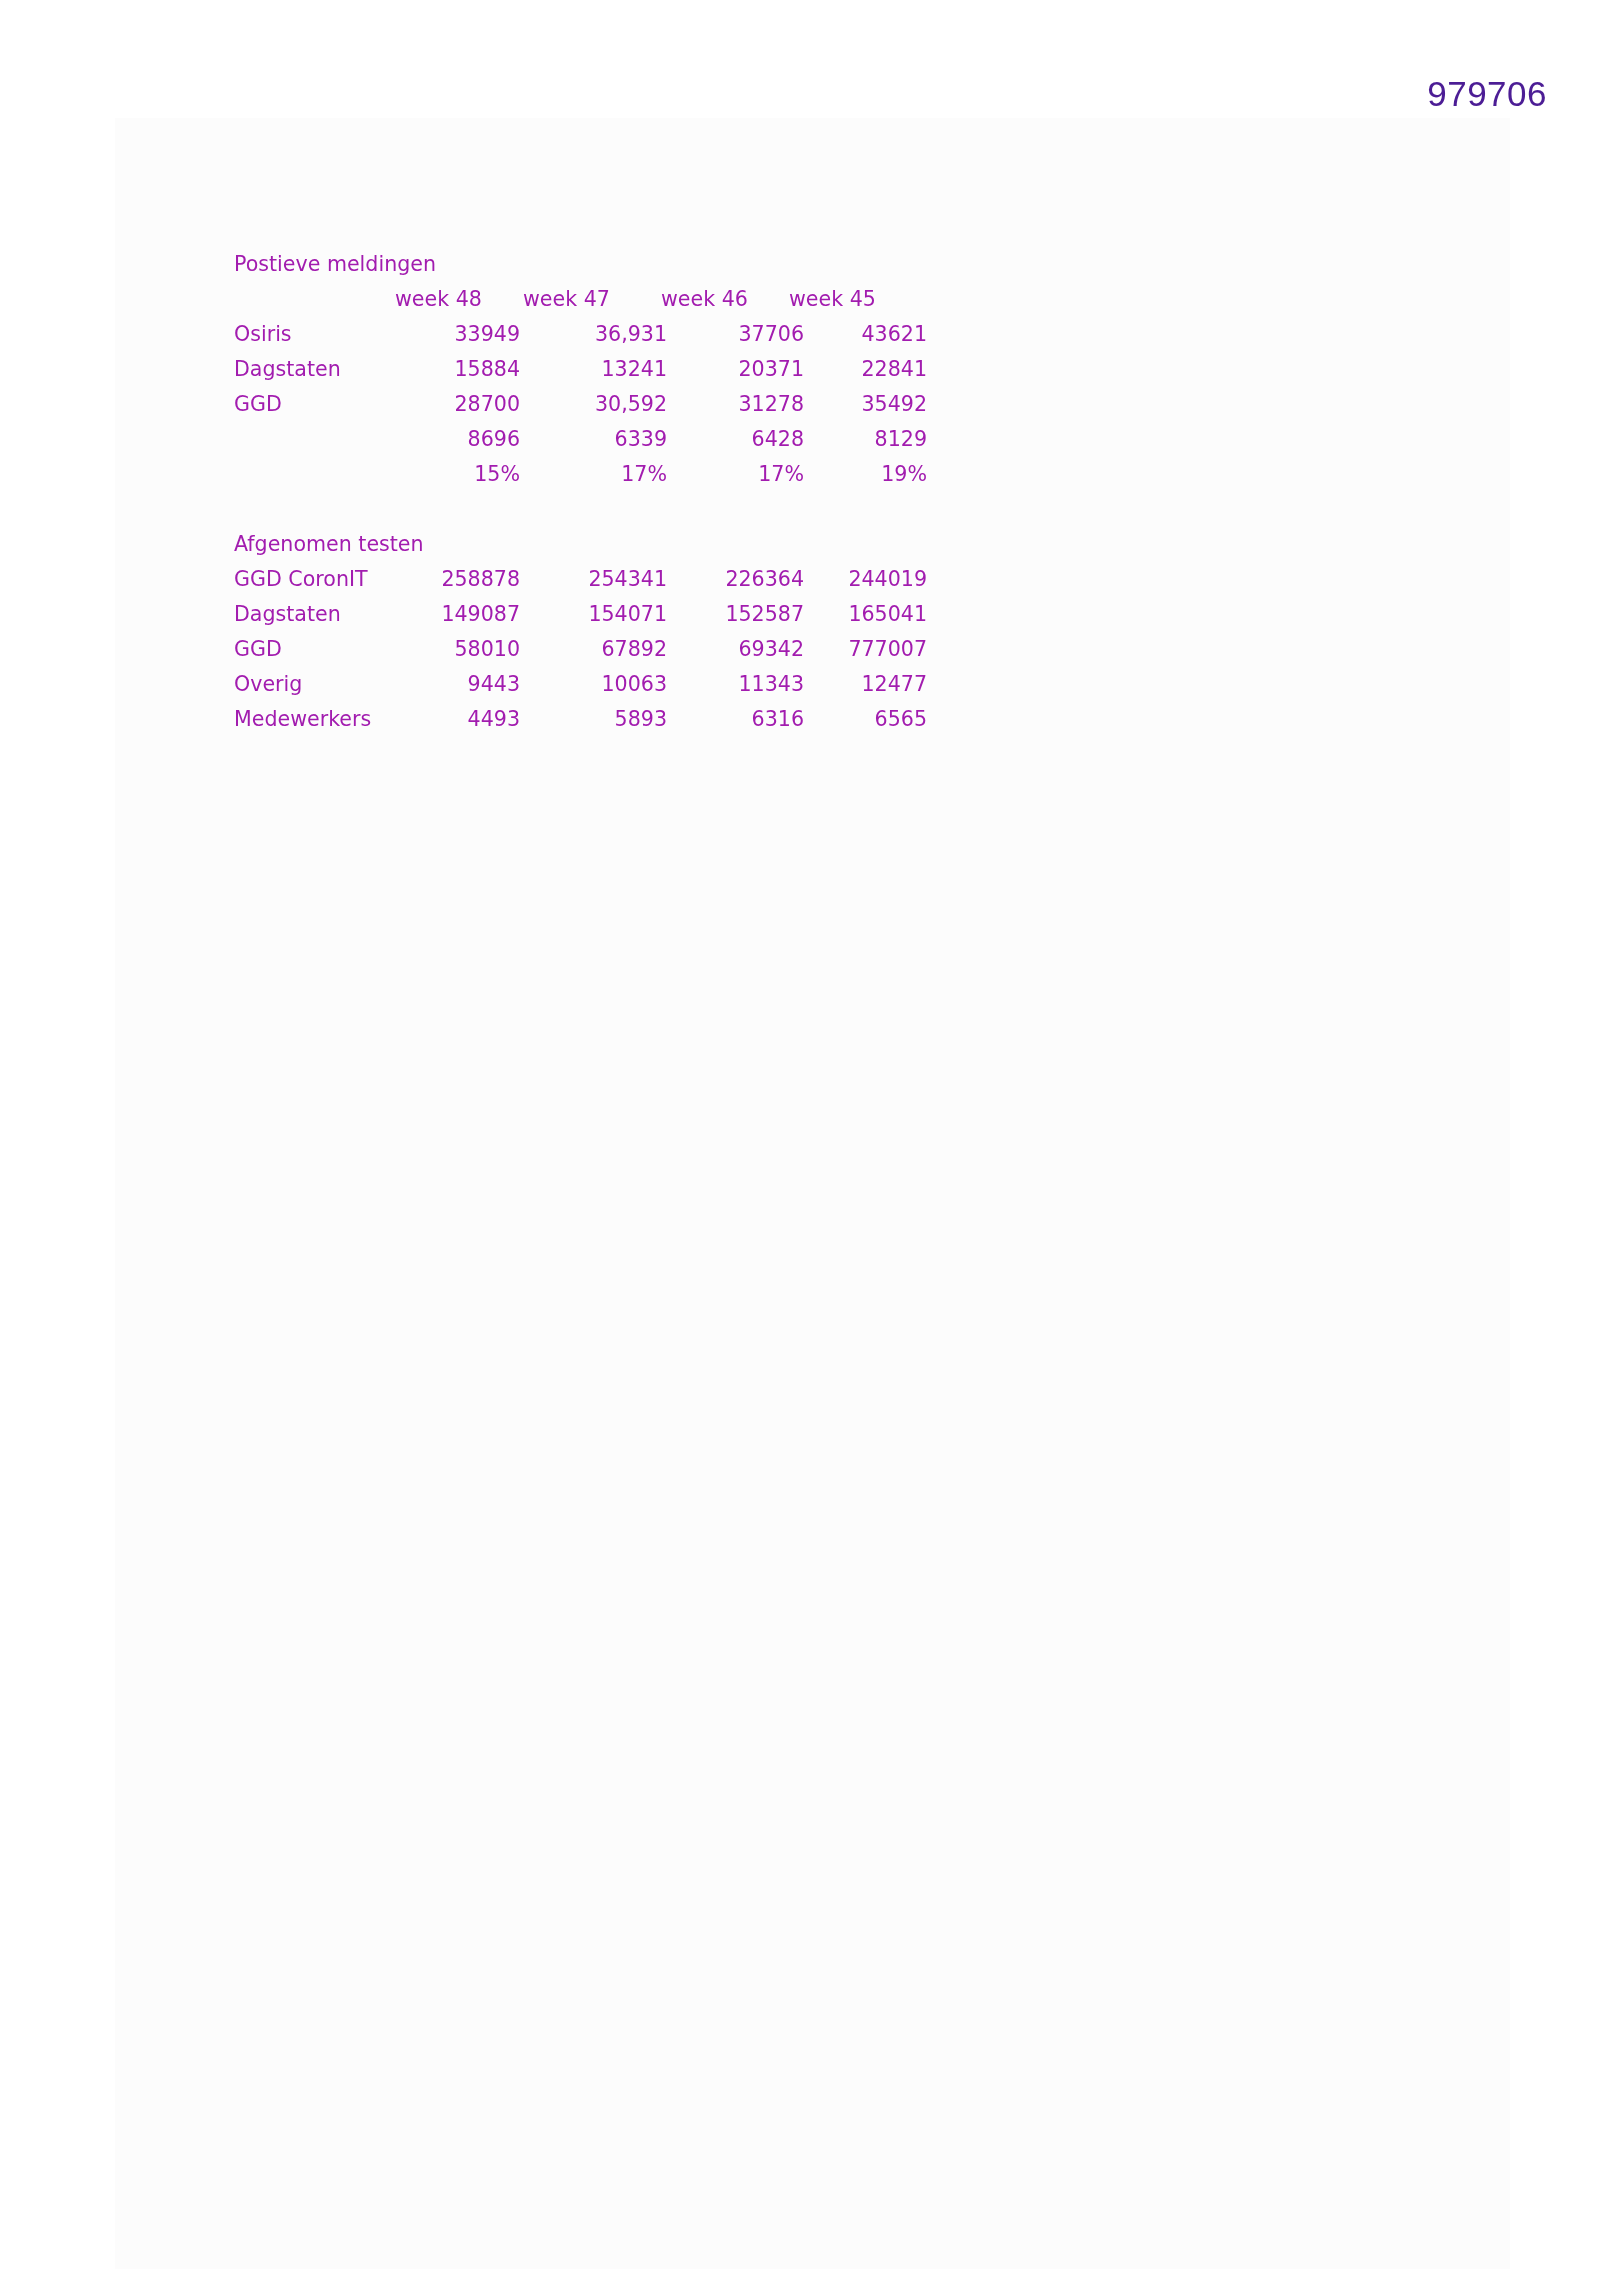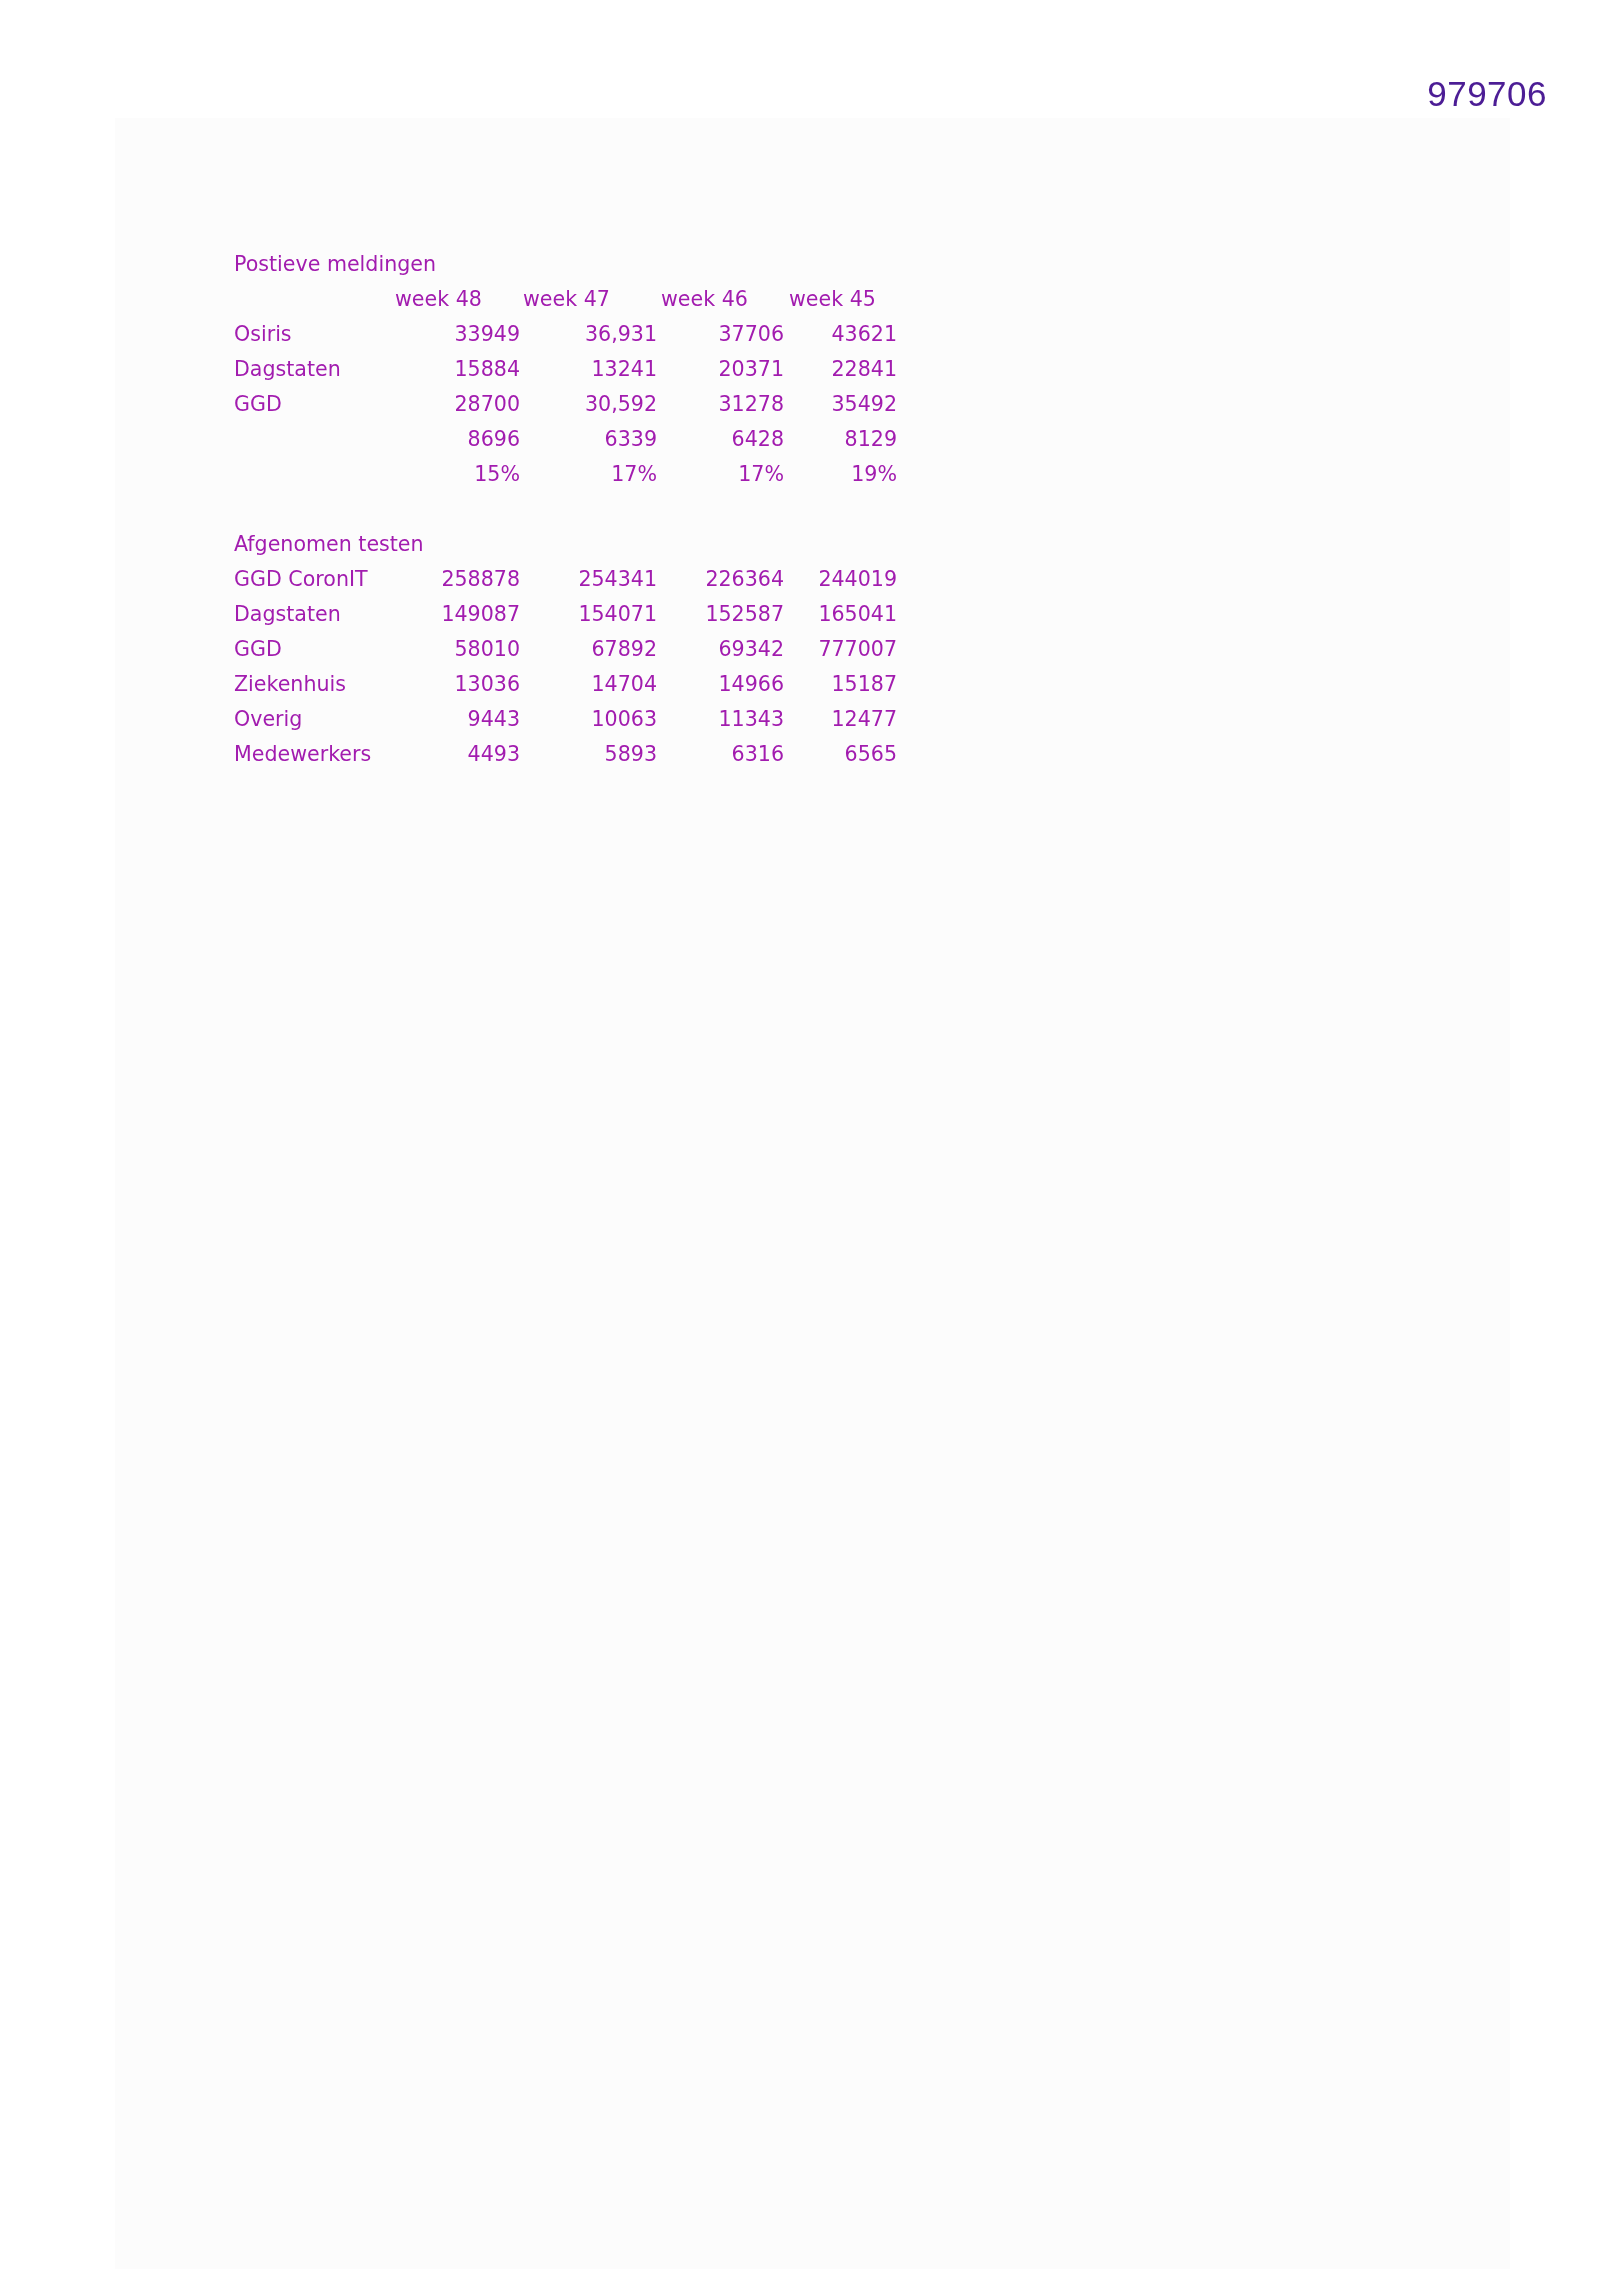--- a/index.html
+++ b/index.html
@@ -49,20 +49,21 @@
       display: flex;
       height: 35px;
       align-items: center;
       white-space: nowrap;
     }
     .row .label {
       width: 167px;
     }
     .cols {
       display: flex;
+      gap: 10px;
     }
     .col-a { width: 286px; text-align: right; }
     .col-b { width: 137px; text-align: right; }
     .col-c { width: 127px; text-align: right; }
     .col-d { width: 113px; text-align: right; }
     .header-row .h {
       text-align: left;
     }
     .h1 { position: absolute; left: 161px; }
     .h2 { position: absolute; left: 289px; }
@@ -169,29 +170,20 @@
   <div class="row">
     <div class="cols">
       <span class="label" style="width:0;position:absolute;">GGD</span>
       <span class="col-a">58010</span>
       <span class="col-b">67892</span>
       <span class="col-c">69342</span>
       <span class="col-d">777007</span>
     </div>
   </div>
 
-  <div class="row">
-    <div class="cols">
-      <span class="label" style="width:0;position:absolute;">Ziekenhuis</span>
-      <span class="col-a">13036</span>
-      <span class="col-b">14704</span>
-      <span class="col-c">14966</span>
-      <span class="col-d">15187</span>
-    </div>
-  </div>
 
 
   <div class="row">
     <div class="cols">
       <span class="label" style="width:0;position:absolute;">Overig</span>
       <span class="col-a">9443</span>
       <span class="col-b">10063</span>
       <span class="col-c">11343</span>
       <span class="col-d">12477</span>
     </div>

